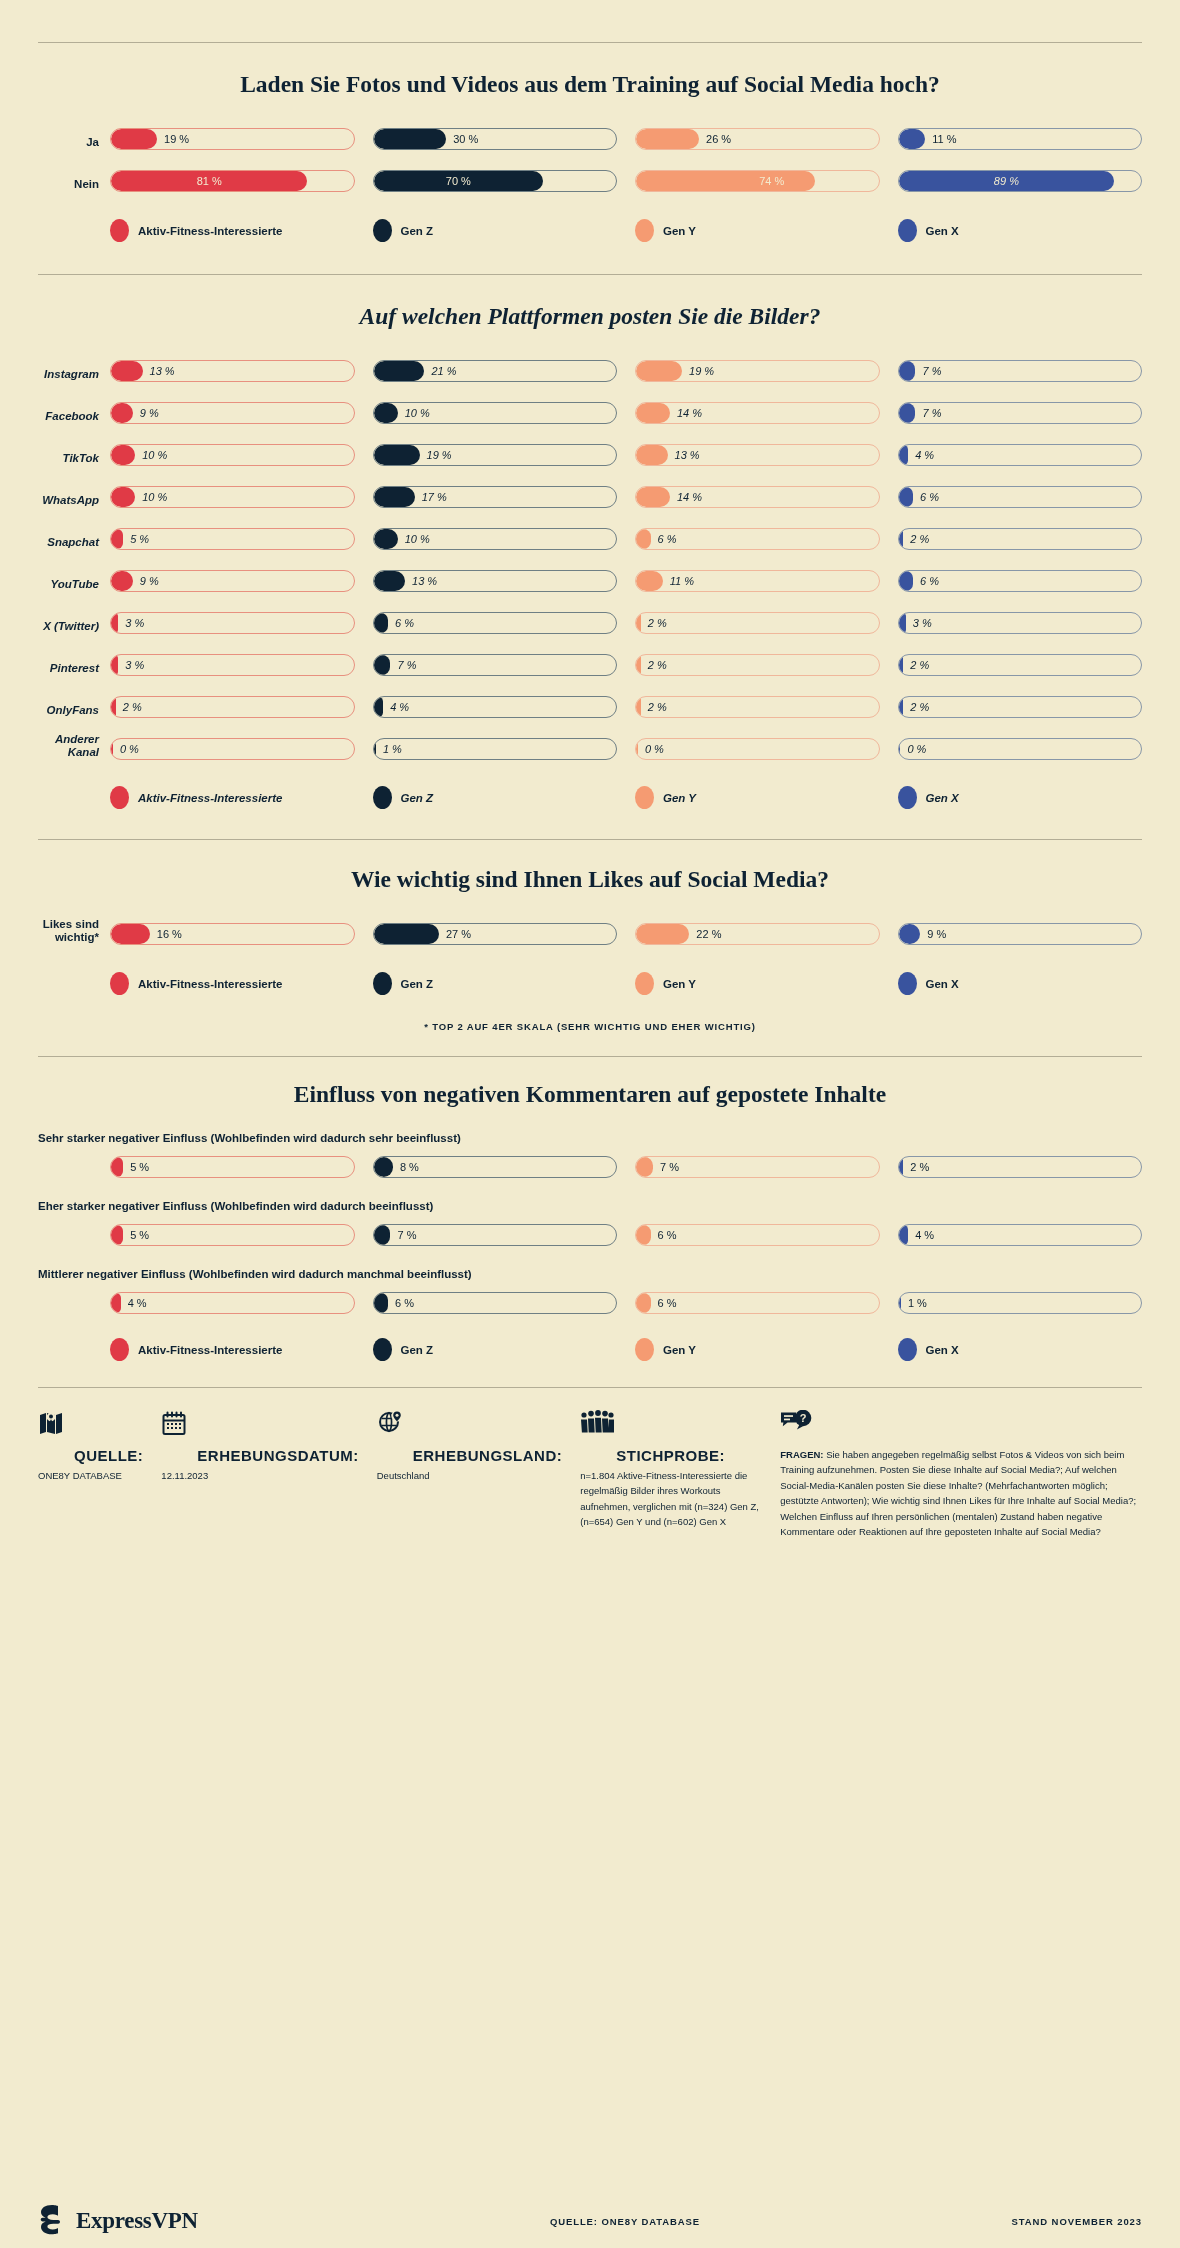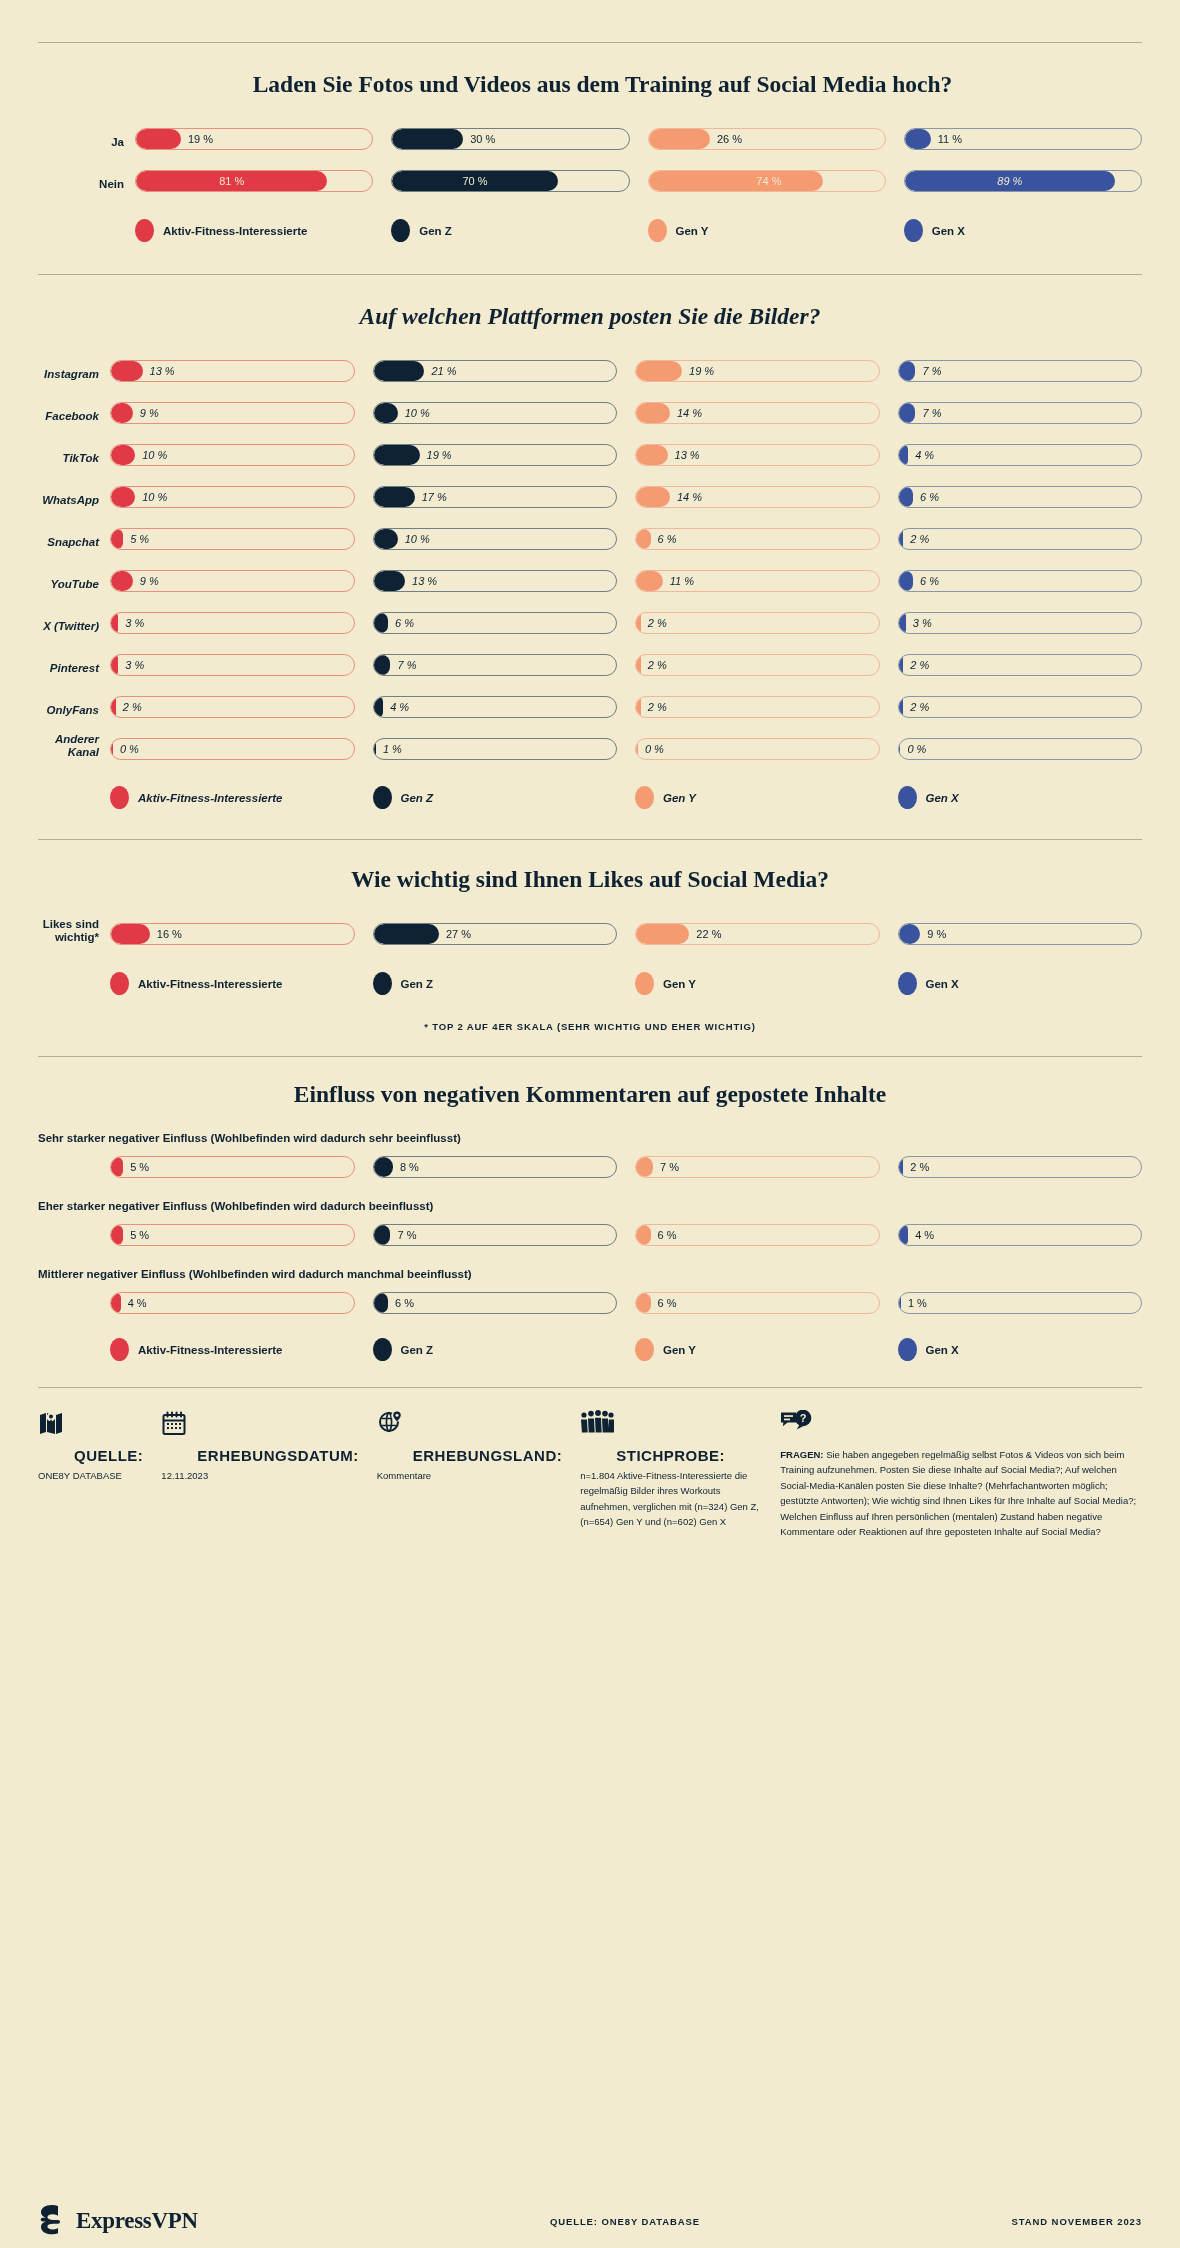--- a/index.html
+++ b/index.html
@@ -211,21 +211,21 @@
   }
 </style>
 </head>
 <body>
 
 <div class="page">
 
 
   <div class="rule" style="margin-top:42px;"></div>
 
-  <div class="section" style="margin-top:28px;margin-left:25px;">
+  <div class="section" style="margin-top:28px;">
     <h2 class="sec-title">Laden Sie Fotos und Videos aus dem Training auf Social Media hoch?</h2>
     <div class="rows" id="rows-upload" style="margin-top:24px;">
         <div class="row">
           <div class="rowlabel">Ja</div>
           <div class="cells">
             <div class="cell s0">
               <div class="track">
                 <div class="fill" style="width: 19%;"></div>
                 <div class="val" style="left: calc(19% + 7px);">19 %</div>
               </div>
@@ -261,21 +261,21 @@
             </div>
             <div class="cell s1">
               <div class="track">
                 <div class="fill" style="width: 70%;"></div>
                 <div class="val inside" style="left: 0px; width: 70%;">70 %</div>
               </div>
             </div>
             <div class="cell s2">
               <div class="track">
                 <div class="fill" style="width: 74%;"></div>
-                <div class="val inside" style="left: 0px; width: 74%; padding-left: 33px;">74 %</div>
+                <div class="val inside" style="left: 13px; width: 74%; padding-left: 33px;">74 %</div>
               </div>
             </div>
             <div class="cell s3">
               <div class="track">
                 <div class="fill" style="width: 89%;"></div>
                 <div class="val inside" style="left: 0px; width: 89%; font-style: italic;">89 %</div>
               </div>
             </div>
           </div>
         </div>
@@ -839,21 +839,21 @@
       <div class="micon">
         <svg width="26" height="26" viewBox="0 0 26 26" fill="#0e2233">
           <path d="M12 2a10 10 0 100 20 10 10 0 000-20zm0 2.1c4.3 0 7.9 3.5 7.9 7.9S16.3 19.9 12 19.9 4.1 16.4 4.1 12 7.7 4.1 12 4.1z"></path>
           <path d="M5 8.5h14M5 15.5h14M12 2.4c-3.4 3.1-3.4 16.2 0 19.2M12 2.4c3.4 3.1 3.4 16.2 0 19.2" stroke="#0e2233" stroke-width="1.7" fill="none"></path>
           <circle cx="20" cy="6" r="5.6" fill="#f2ebcf"></circle>
           <path d="M20 1.4a3.8 3.8 0 00-3.8 3.8c0 2.7 3.8 6 3.8 6s3.8-3.3 3.8-6A3.8 3.8 0 0020 1.4z"></path>
           <circle cx="20" cy="5.2" r="1.5" fill="#f2ebcf"></circle>
         </svg>
       </div>
       <div class="mlabel">ERHEBUNGSLAND:</div>
-      <div class="mtext">Kommentare</div>
+      <div class="mtext">Deutschland</div>
     </div>
 
     <div class="mcol mc3">
       <div class="micon">
         <svg width="34" height="26" viewBox="0 0 34 26" fill="#0e2233">
           <circle cx="4" cy="5" r="2.6"></circle>
             <circle cx="11" cy="3.6" r="2.8"></circle>
           <circle cx="18" cy="3" r="2.9"></circle>
             <circle cx="25" cy="3.6" r="2.8"></circle>
             <circle cx="31" cy="5" r="2.6"></circle>

